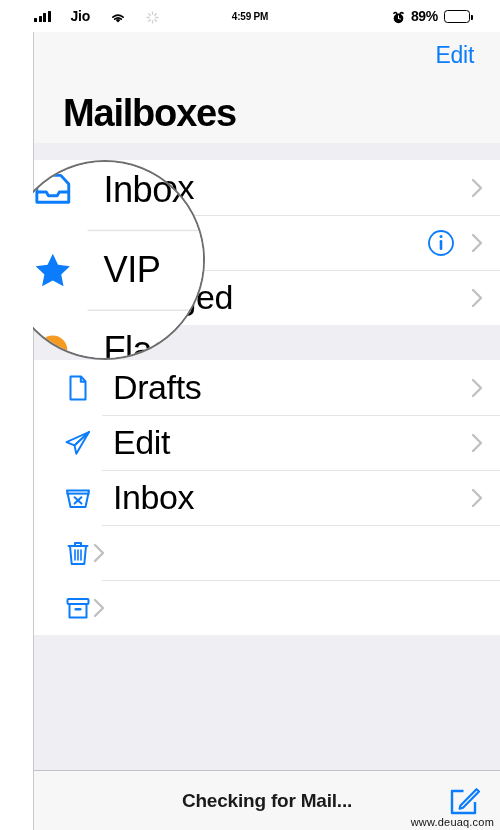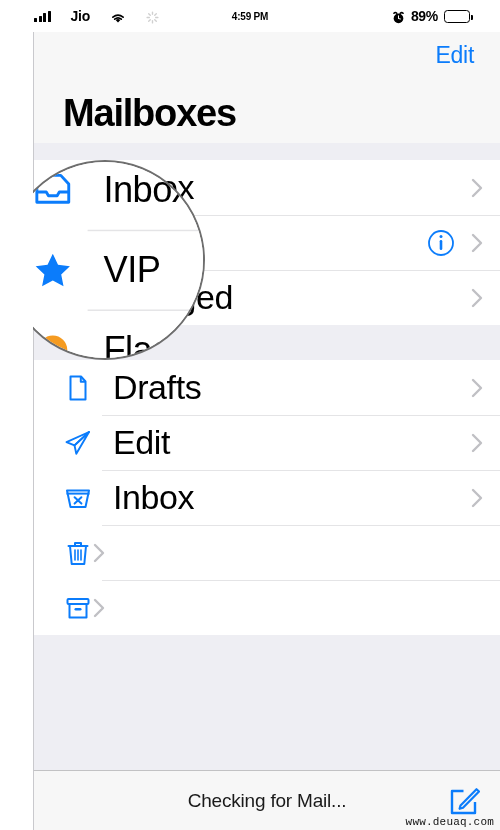--- a/index.html
+++ b/index.html
@@ -160,33 +160,34 @@
     background: #f7f7f7;
     border-top: 1px solid #c2c2c4;
     border-left: 1px solid #c9c9cd;
     display: flex;
     align-items: center;
     justify-content: center;
   }
   .toolbar-status {
     font-size: 19px; color: #1a1a1a;
     letter-spacing: -0.2px;
+    font-weight: bold;
   }
   .compose-btn {
     position: absolute;
     right: 20px; top: 50%;
     transform: translateY(-50%);
     width: 32px; height: 32px;
     cursor: pointer;
   }
   .watermark {
     position: absolute;
     right: 6px; bottom: 2px;
     font-size: 11px;
-    font-family: Liberation Mono, monospace;
+    font-family: Liberation Sans, sans-serif;
     color: #111;
     letter-spacing: 0.2px;
   }
 
   
   .magnifier {
     position: absolute;
     left: 5px; top: 160px;
     width: 200px; height: 200px;
     border-radius: 50%;

